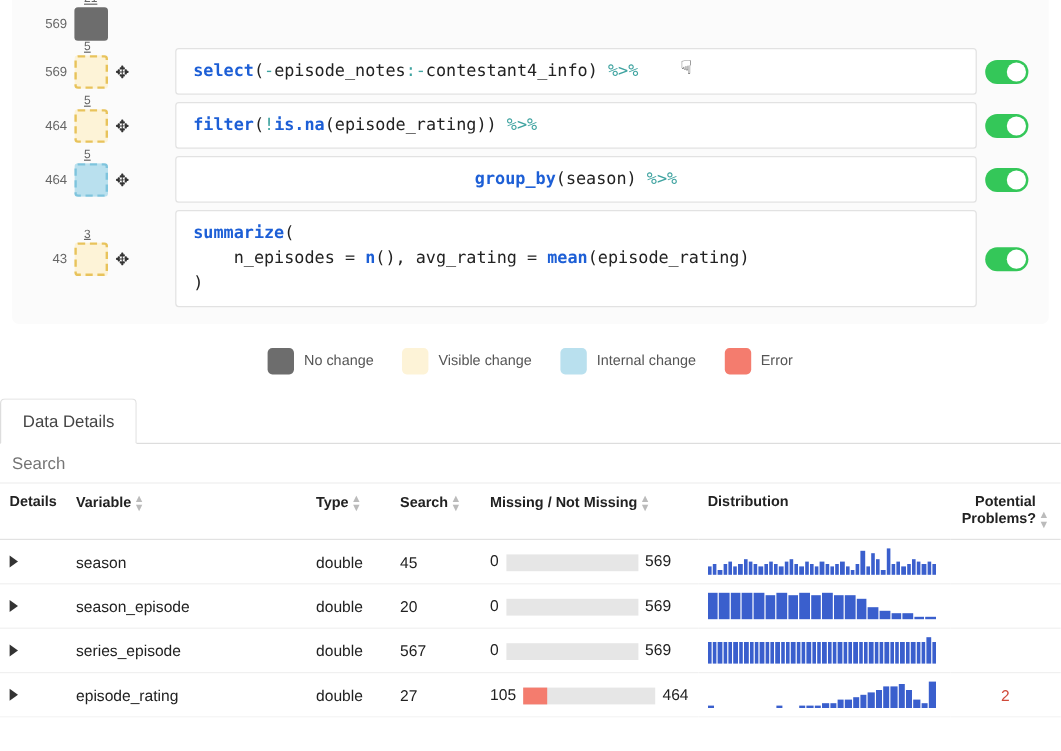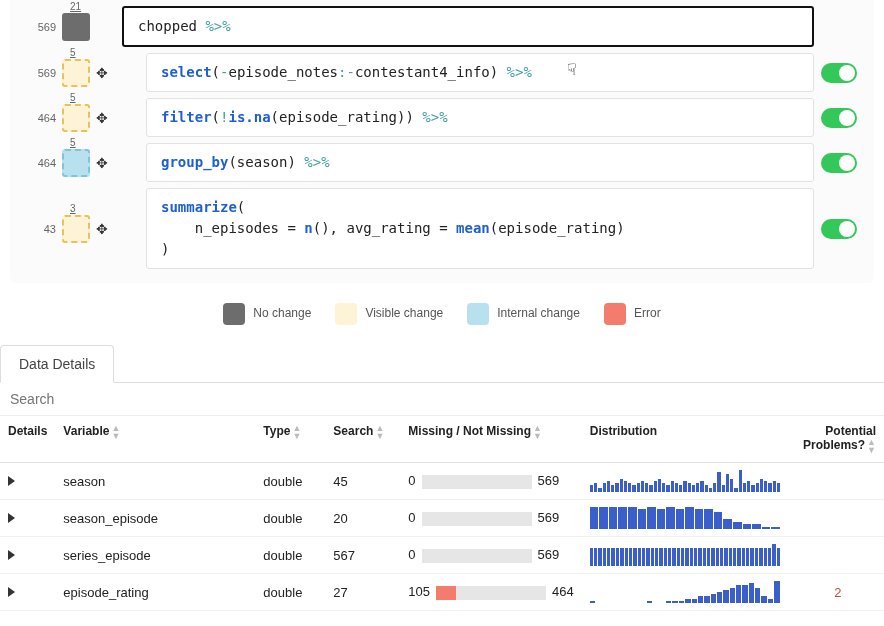--- a/index.html
+++ b/index.html
@@ -213,21 +213,20 @@
 </head>
 <body>
 
 <div class="pipeline" id="pipeline">
     <div class="step">
       <div class="rowcount">569</div>
       <div class="thumb-col">
         <div class="thumb-badge">21</div>
         <div class="thumb gray"></div>
       </div>
-      <div class="code-box mono first" style="margin-left: 0px; position: relative;">chopped <span class="tok-teal">%&gt;%</span></div>
       <div class="toggle-col"></div>
     </div>
     <div class="step">
       <div class="rowcount">569</div>
       <div class="thumb-col">
         <div class="thumb-badge">5</div>
         <div class="thumb vis"></div>
         <span class="move-handle">✥</span>
       </div>
       <div class="code-box mono" style="margin-left: 24px; position: relative;"><span class="tok-blue">select</span>(<span class="tok-teal">-</span>episode_notes<span class="tok-teal">:-</span>contestant4_info) <span class="tok-teal">%&gt;%</span><span class="cursor" style="left: 420px; top: 4px;">☟</span></div>
@@ -247,21 +246,21 @@
         <div class="toggle"></div>
       </div>
     </div>
     <div class="step">
       <div class="rowcount">464</div>
       <div class="thumb-col">
         <div class="thumb-badge">5</div>
         <div class="thumb int"></div>
         <span class="move-handle">✥</span>
       </div>
-      <div class="code-box mono" style="margin-left: 24px; position: relative;"><span class="tok-blue">group_by</span>(season) <span class="tok-teal">%&gt;%</span></div>
+      <div class="code-box mono" style="margin-left: 24px; position: relative; text-align: center;"><span class="tok-blue">group_by</span>(season) <span class="tok-teal">%&gt;%</span></div>
       <div class="toggle-col">
         <div class="toggle"></div>
       </div>
     </div>
     <div class="step">
       <div class="rowcount">43</div>
       <div class="thumb-col">
         <div class="thumb-badge">3</div>
         <div class="thumb vis"></div>
         <span class="move-handle">✥</span>
@@ -292,21 +291,21 @@
 
 <table class="details">
   <thead>
     <tr>
       <th style="width:55px">Details</th>
       <th style="width:200px"><span>Variable</span><span class="sort-arrows">▲<br>▼</span></th>
       <th style="width:70px"><span>Type</span><span class="sort-arrows">▲<br>▼</span></th>
       <th style="width:75px"><span>Search</span><span class="sort-arrows">▲<br>▼</span></th>
       <th style="width:145px"><span>Missing / Not Missing</span><span class="sort-arrows">▲<br>▼</span></th>
       <th style="width:210px">Distribution</th>
-      <th style="text-align:right"><span>Potential Problems?</span><span class="sort-arrows">▲<br>▼</span></th>
+      <th style="text-align:center"><span>Potential Problems?</span><span class="sort-arrows">▲<br>▼</span></th>
     </tr>
   </thead>
   <tbody id="tbody">
       <tr>
         <td><span class="expand-tri"></span></td>
         <td>season</td>
         <td>double</td>
         <td>45</td>
         <td class="misscell"><span>0</span><span class="missbar"></span><span>569</span></td>
         <td>

